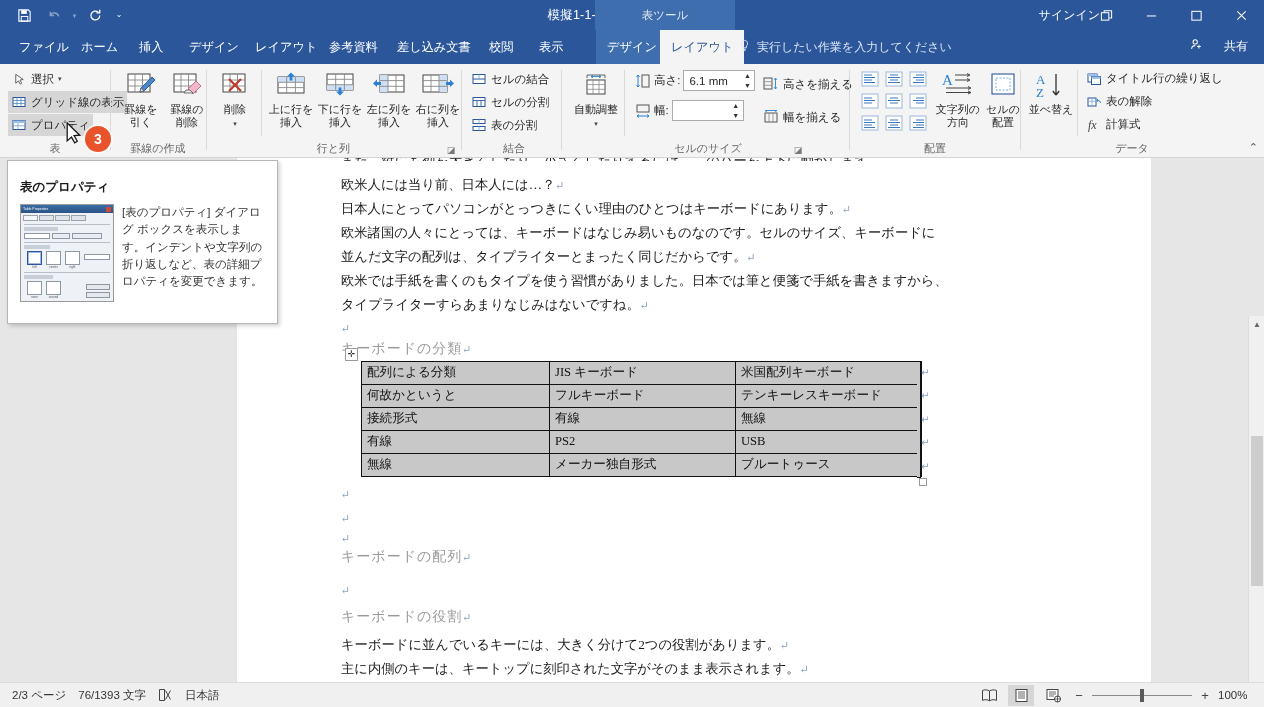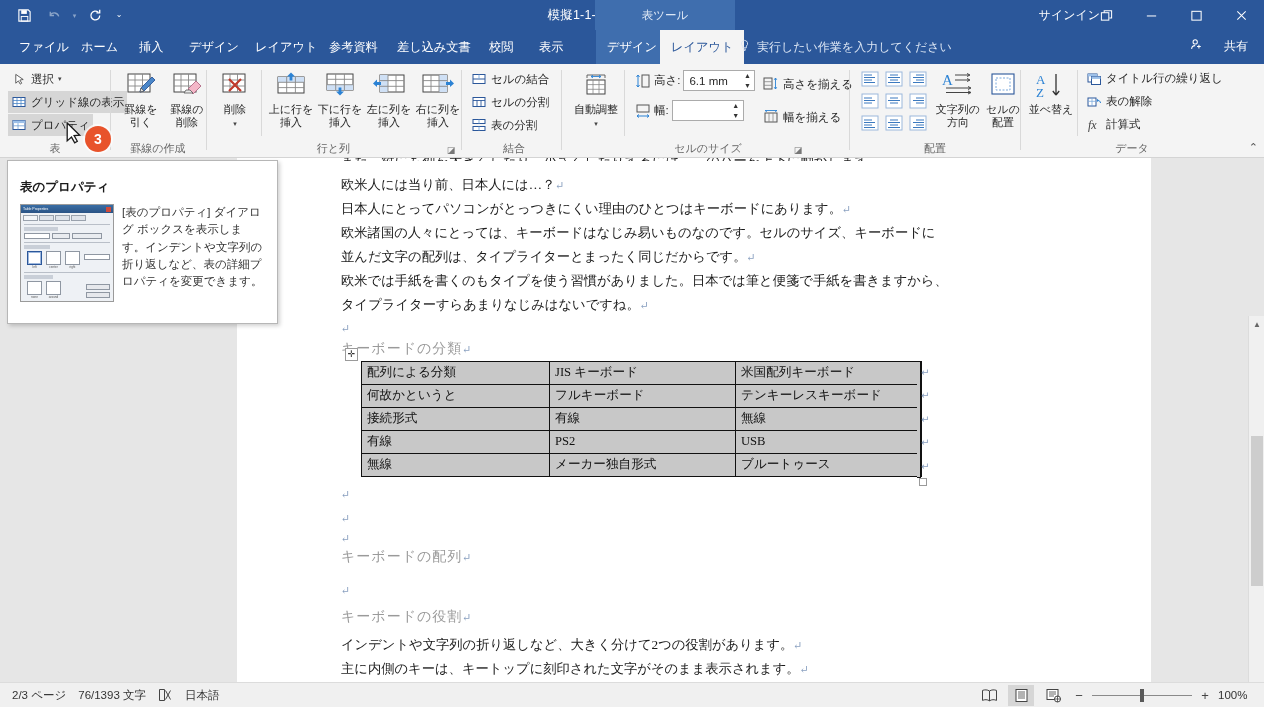--- a/index.html
+++ b/index.html
@@ -855,21 +855,21 @@
           <div>↵</div>
       </div>
       <div class="tbl-resize"></div>
 
       <div class="line" style="top:328px;"><span></span><span class="pilcrow">↵</span></div>
       <div class="line" style="top:352px;"><span></span><span class="pilcrow">↵</span></div>
       <div class="line" style="top:372px;"><span></span><span class="pilcrow">↵</span></div>
       <div class="line heading" style="top:390px; font-size:14px;"><span>キーボードの配列</span><span class="pilcrow">↵</span></div>
       <div class="line" style="top:424px;"><span></span><span class="pilcrow">↵</span></div>
       <div class="line heading" style="top:450px; font-size:14px;"><span>キーボードの役割</span><span class="pilcrow">↵</span></div>
-      <div class="line" style="top:478px;"><span>インデントや文字列の折り返しなど、大きく分けて2つの役割があります。</span><span class="pilcrow">↵</span></div>
+      <div class="line" style="top:478px;"><span>キーボードに並んでいるキーには、大きく分けて2つの役割があります。</span><span class="pilcrow">↵</span></div>
       <div class="line" style="top:502px;"><span>主に内側のキーは、キートップに刻印された文字がそのまま表示されます。</span><span class="pilcrow">↵</span></div>
     </div>
 
     <div class="vscroll">
       <div class="arrow" style="top:0;">▲</div>
       <div class="thumb"></div>
 
     </div>
   </div>
 

